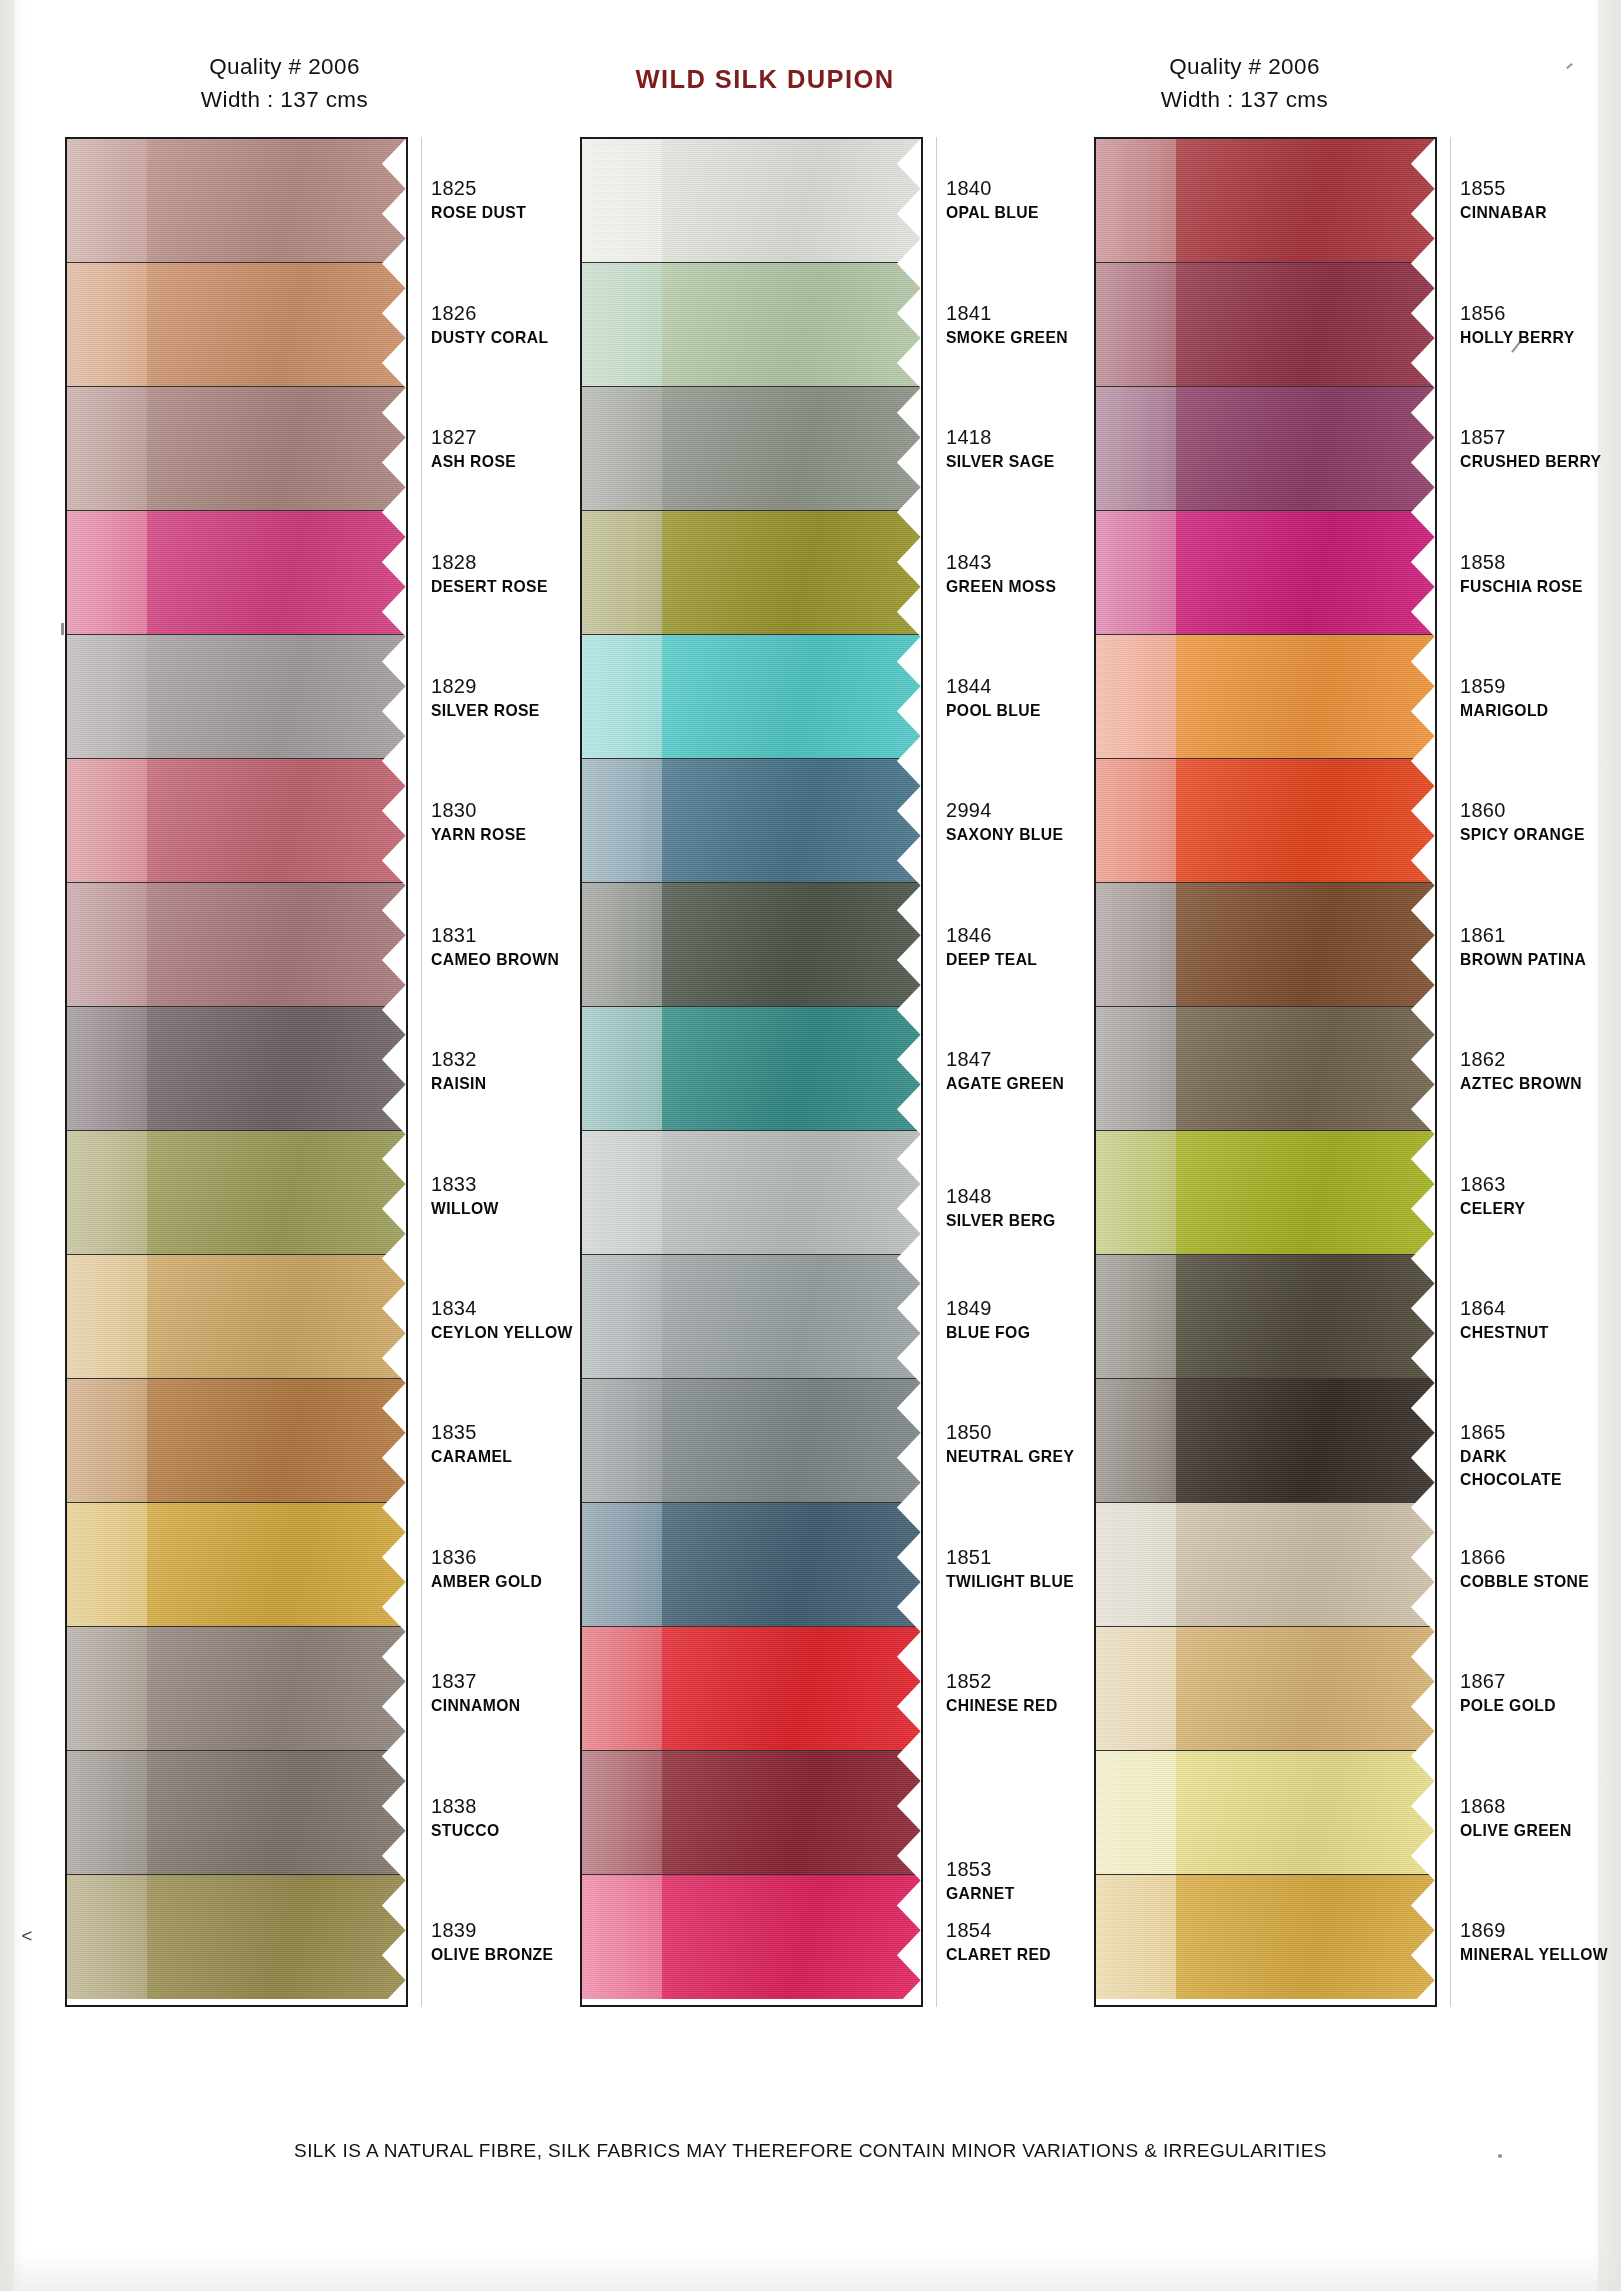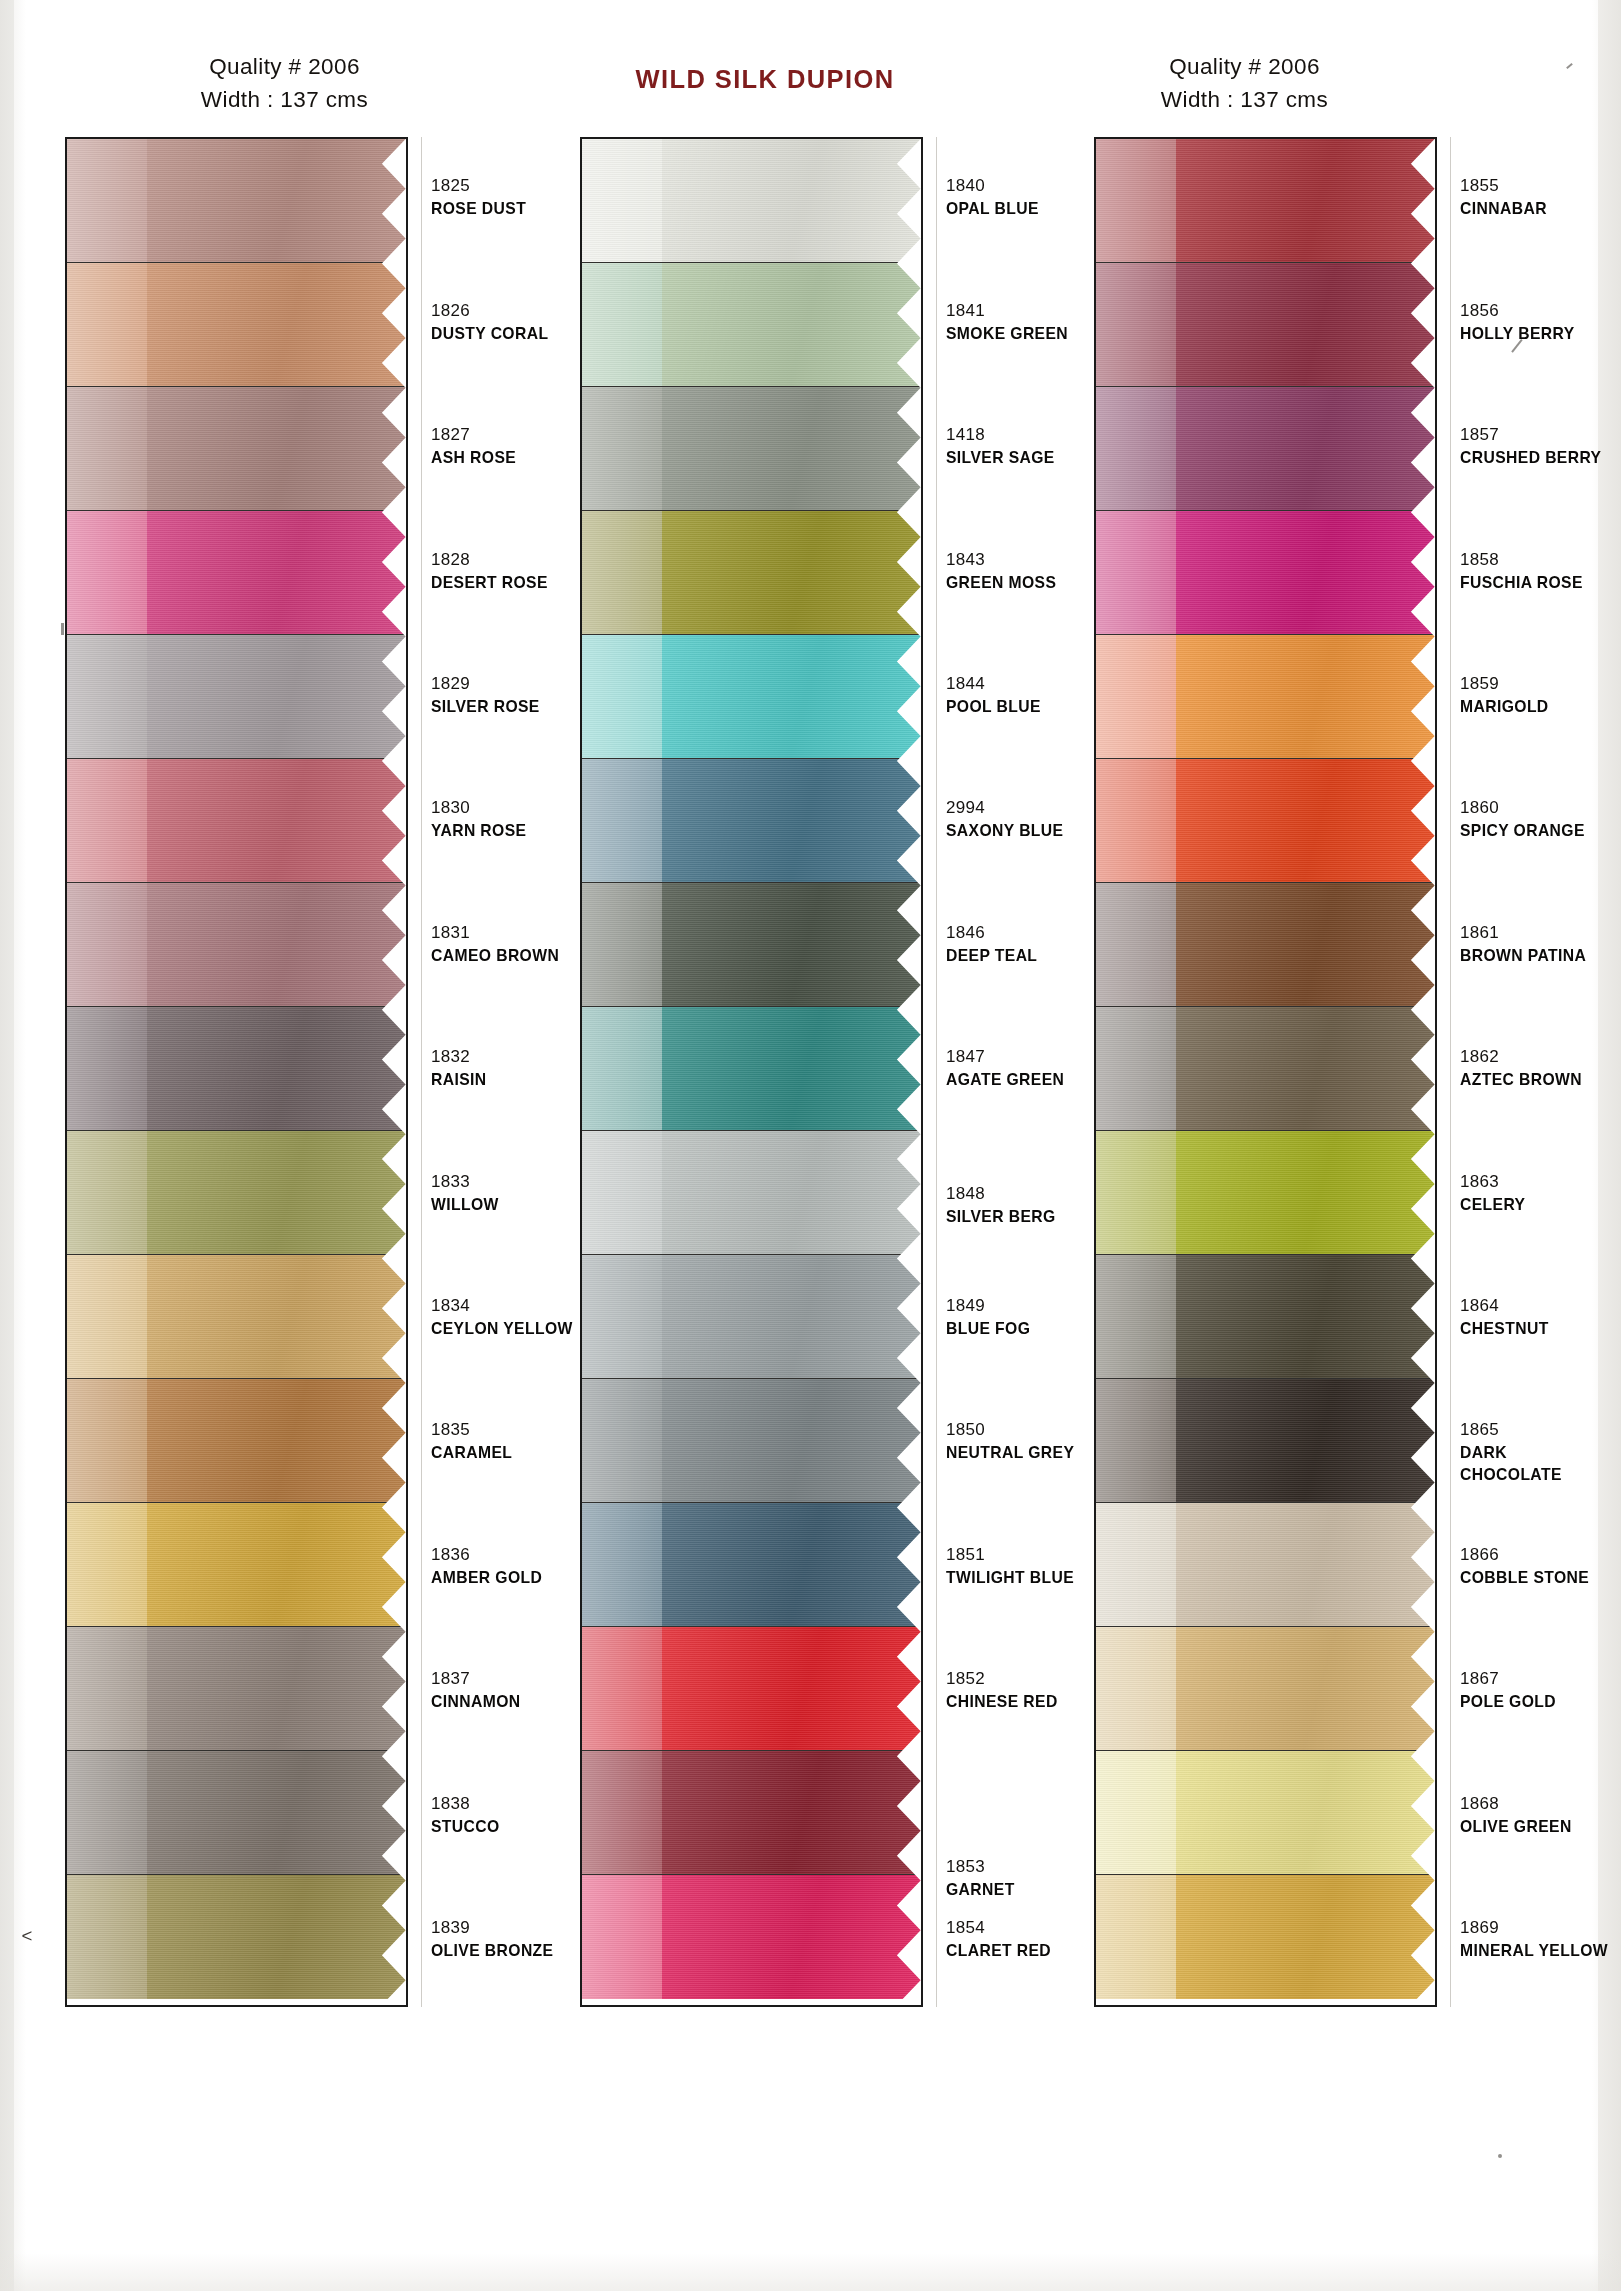--- a/index.html
+++ b/index.html
@@ -91,21 +91,21 @@
     background:linear-gradient(105deg,rgba(255,255,255,.13),rgba(0,0,0,.06) 55%,rgba(255,255,255,.07));
     pointer-events:none;
   }
 
   
   .labels{position:absolute;top:0;left:384px;width:206px;height:1870px;}
   .label{
     position:absolute;left:0;width:211px;
     line-height:1.42;
   }
-  .label .code{font-size:17px;letter-spacing:0.3px;color:#141210;}
+  .label .code{font-size:20px;letter-spacing:0.3px;color:#141210;}
   .label .name{font-size:15.7px;font-weight:bold;letter-spacing:0.4px;color:#0b0a09;white-space:pre-line;}
 
   
   .hairline{position:absolute;top:0;left:374px;width:1px;height:1870px;background:#cfcdc8;}
 
   
   .footer{
     position:absolute;left:0;bottom:125px;width:100%;
     text-align:center;line-height:1.75;
   }
@@ -526,14 +526,15 @@
   </div>
 </div>
 
 <div class="caret" style="left:21.6px;bottom:345px;">&lt;</div>
 <div class="mark" style="left:1566px;top:65px;width:6.9px;height:2px;transform:rotate(-40deg);"></div>
 <div class="mark" style="left:1509px;top:345px;width:15.7px;height:2px;transform:rotate(-52deg);"></div>
 <div class="mark" style="left:61px;top:623px;width:2.9px;height:11.8px;"></div>
 <div class="mark" style="left:1498px;top:2154px;width:3.9px;height:3.9px;border-radius:50%;"></div>
 
 <div class="footer">
+  <div class="fl">SILK IS A NATURAL FIBRE, SILK FABRICS MAY THEREFORE CONTAIN MINOR VARIATIONS &amp; IRREGULARITIES</div>
 </div>
 
 
 </body></html>

